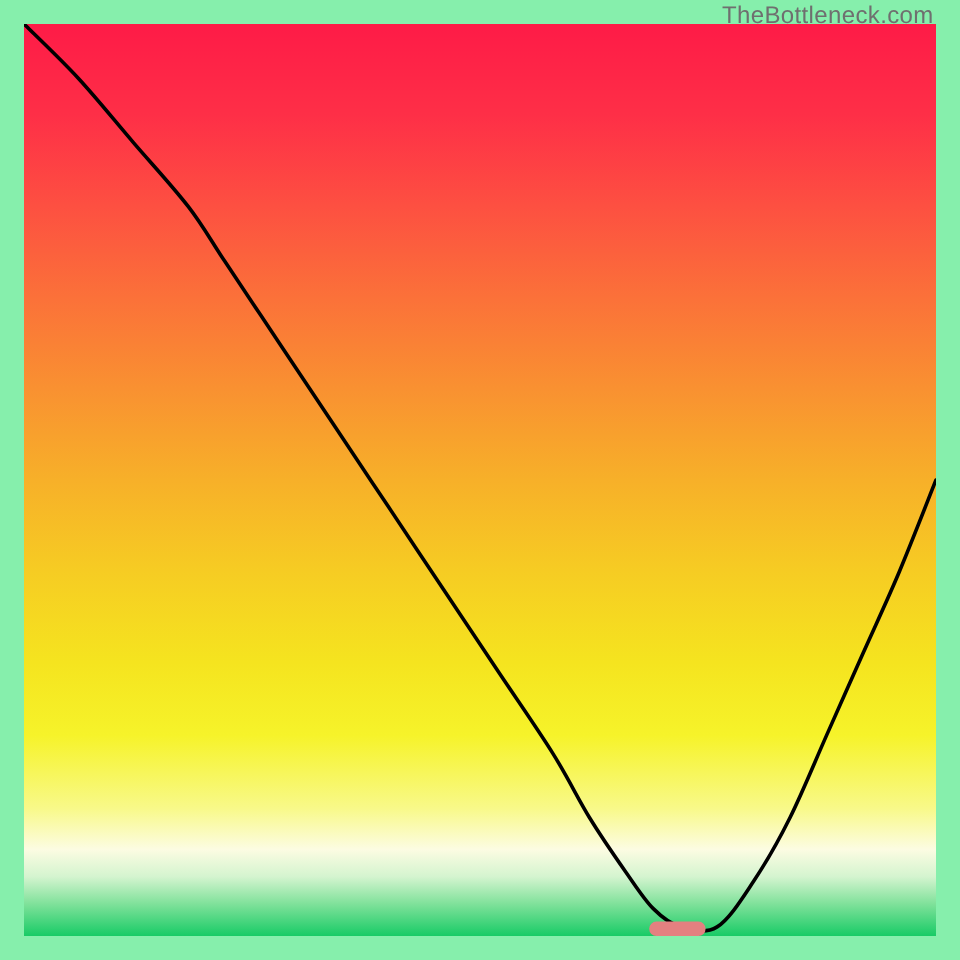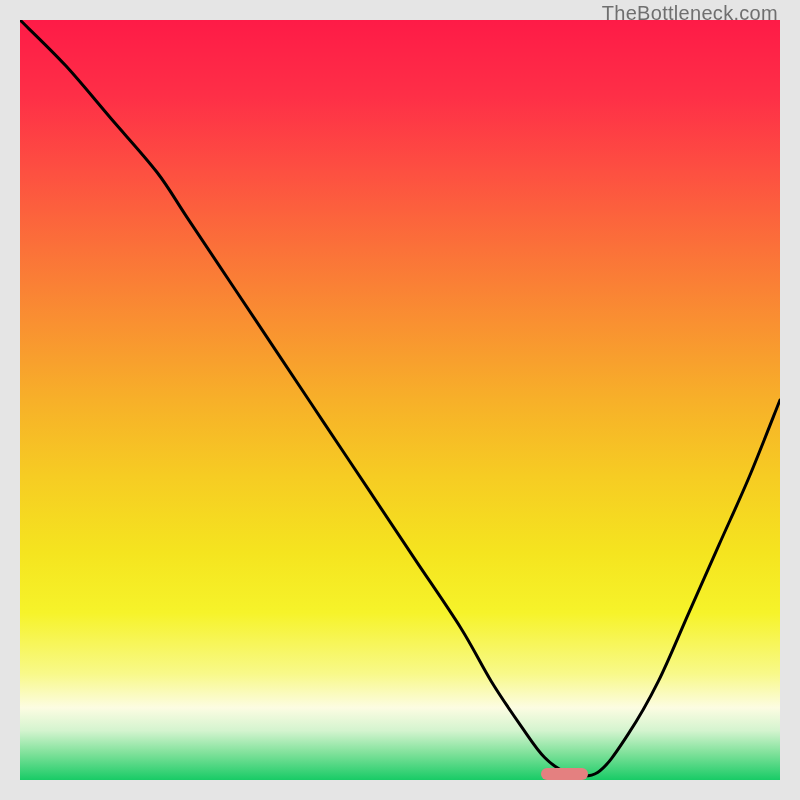--- a/index.html
+++ b/index.html
@@ -7,21 +7,21 @@
     padding: 0;
     width: 800px;
     height: 800px;
     background: #000;
     overflow: hidden;
   }
   .frame {
     position: relative;
     width: 800px;
     height: 800px;
-    background: #e5e5e5;
+    background: #86efac;
   }
   .plot-area {
     position: absolute;
     left: 20px;
     top: 20px;
     width: 760px;
     height: 760px;
     overflow: hidden;
   }
   .gradient-bg {

